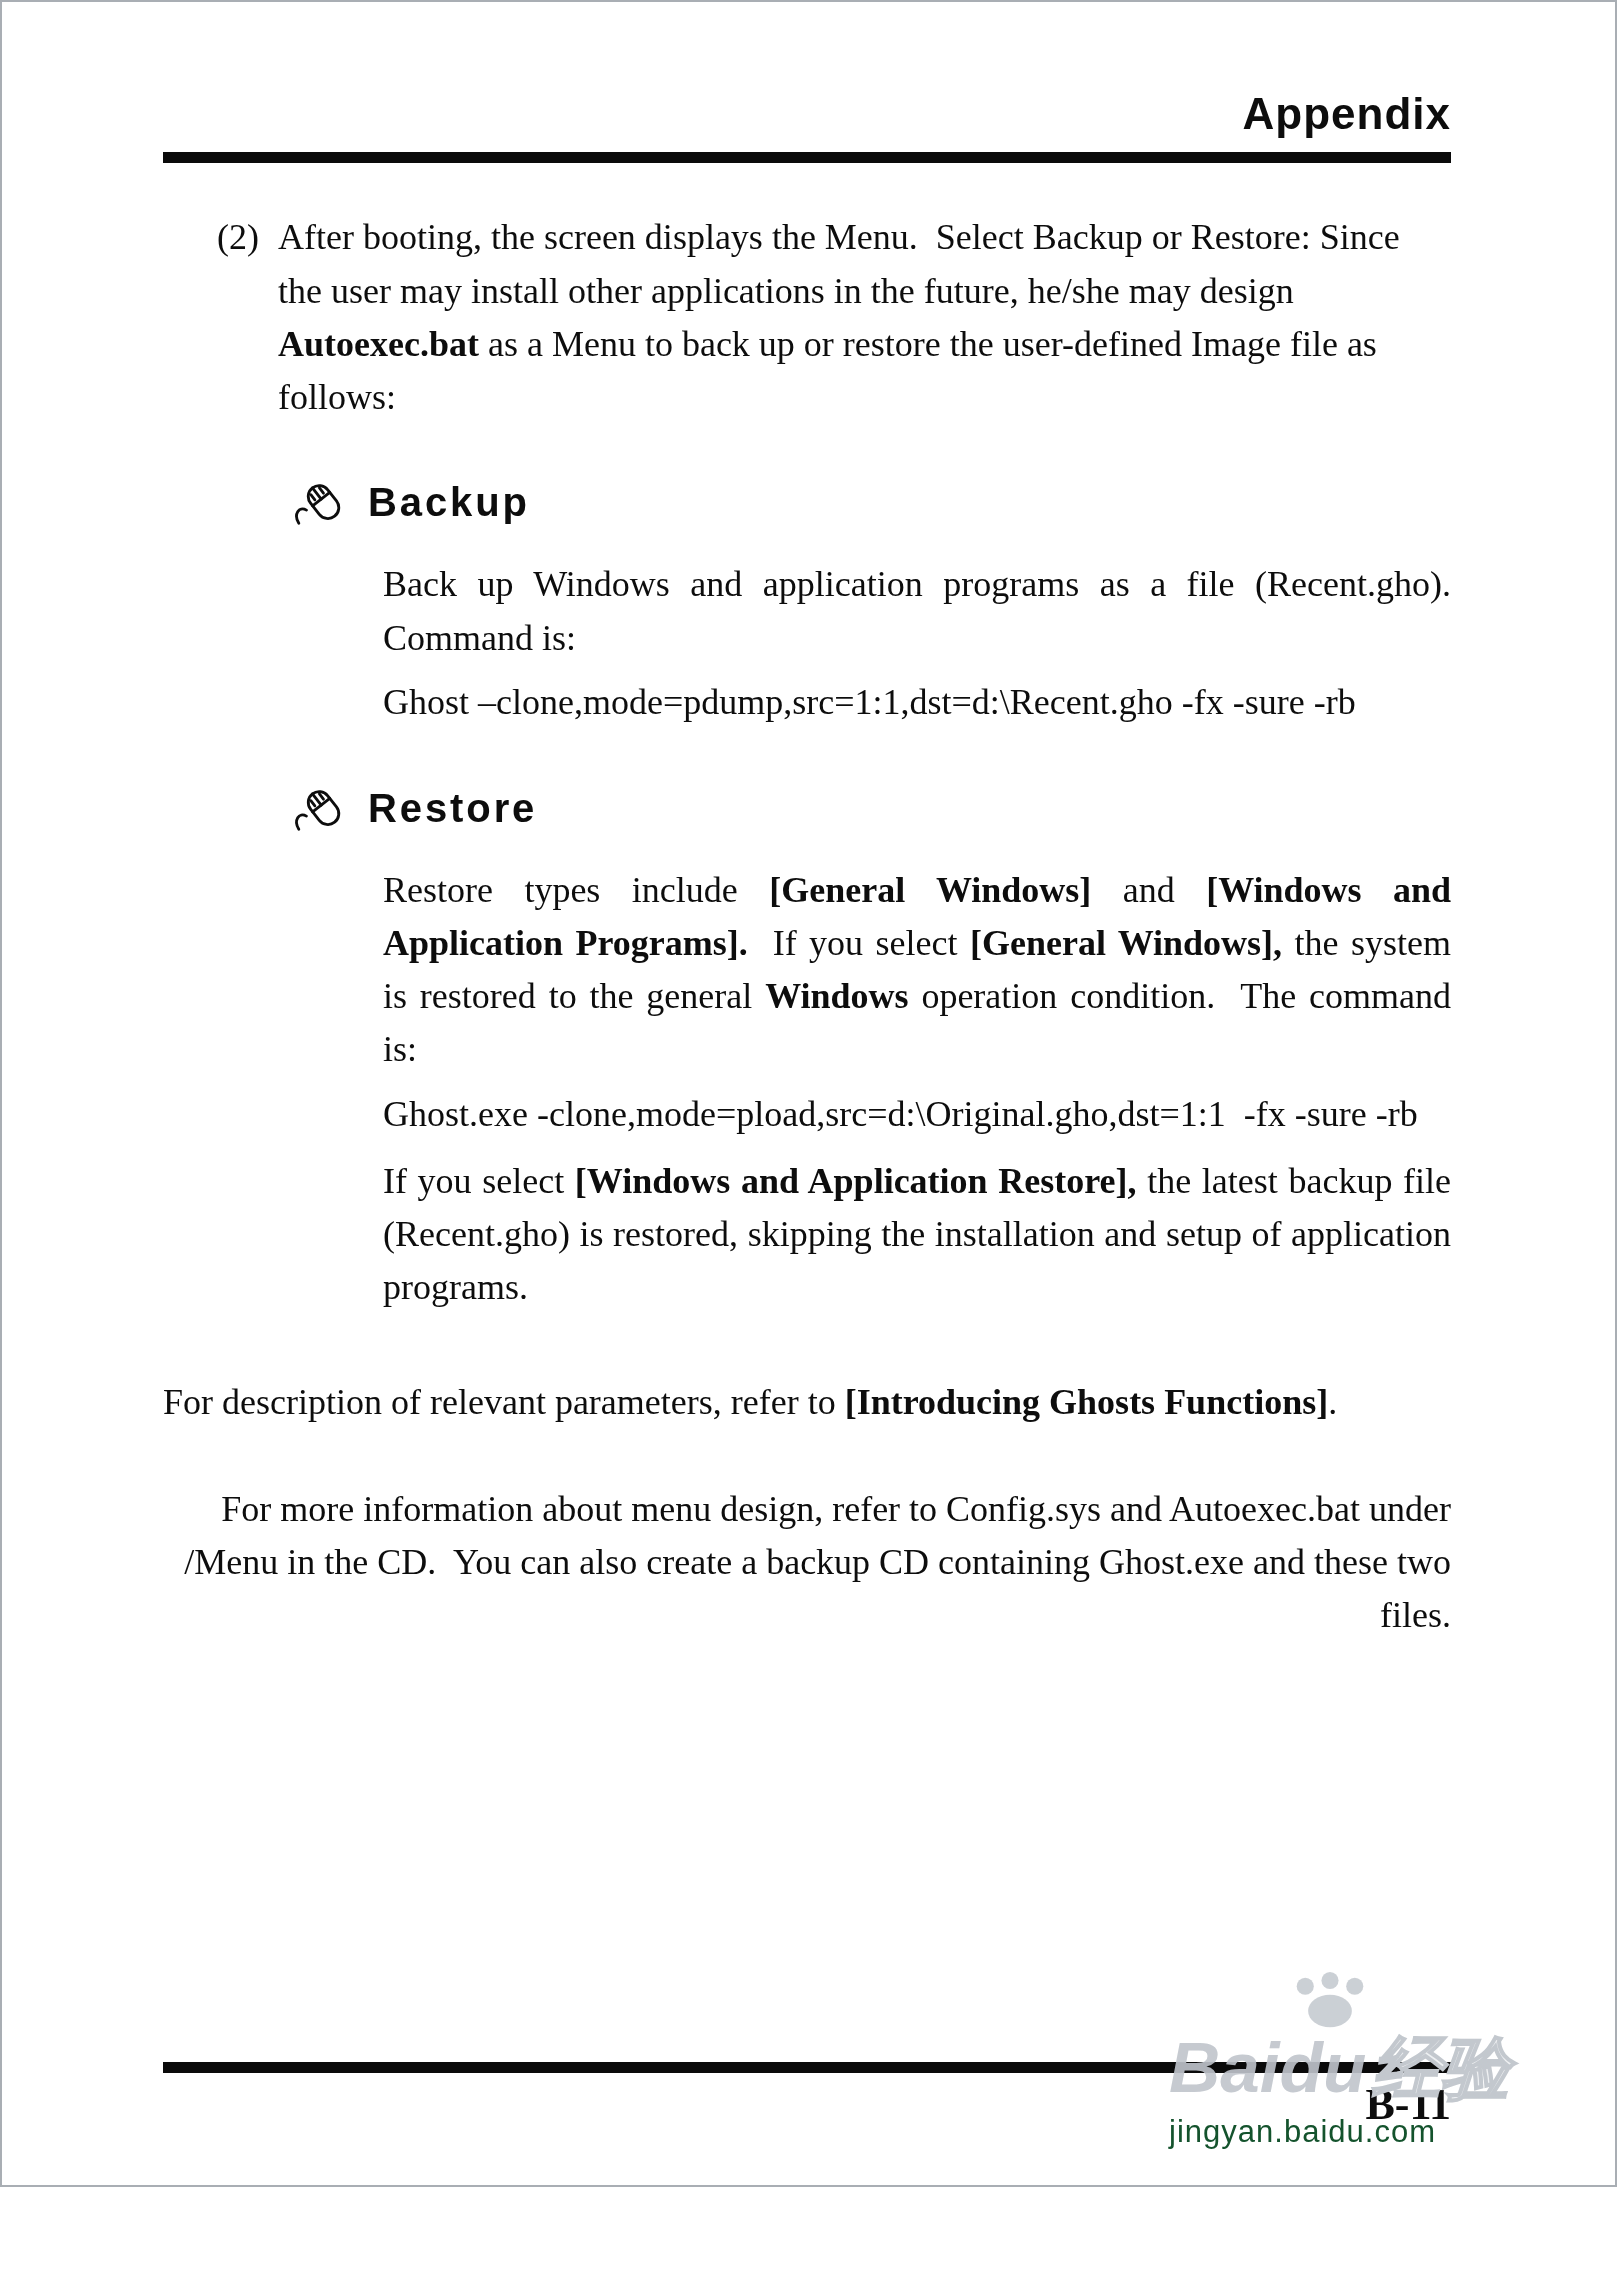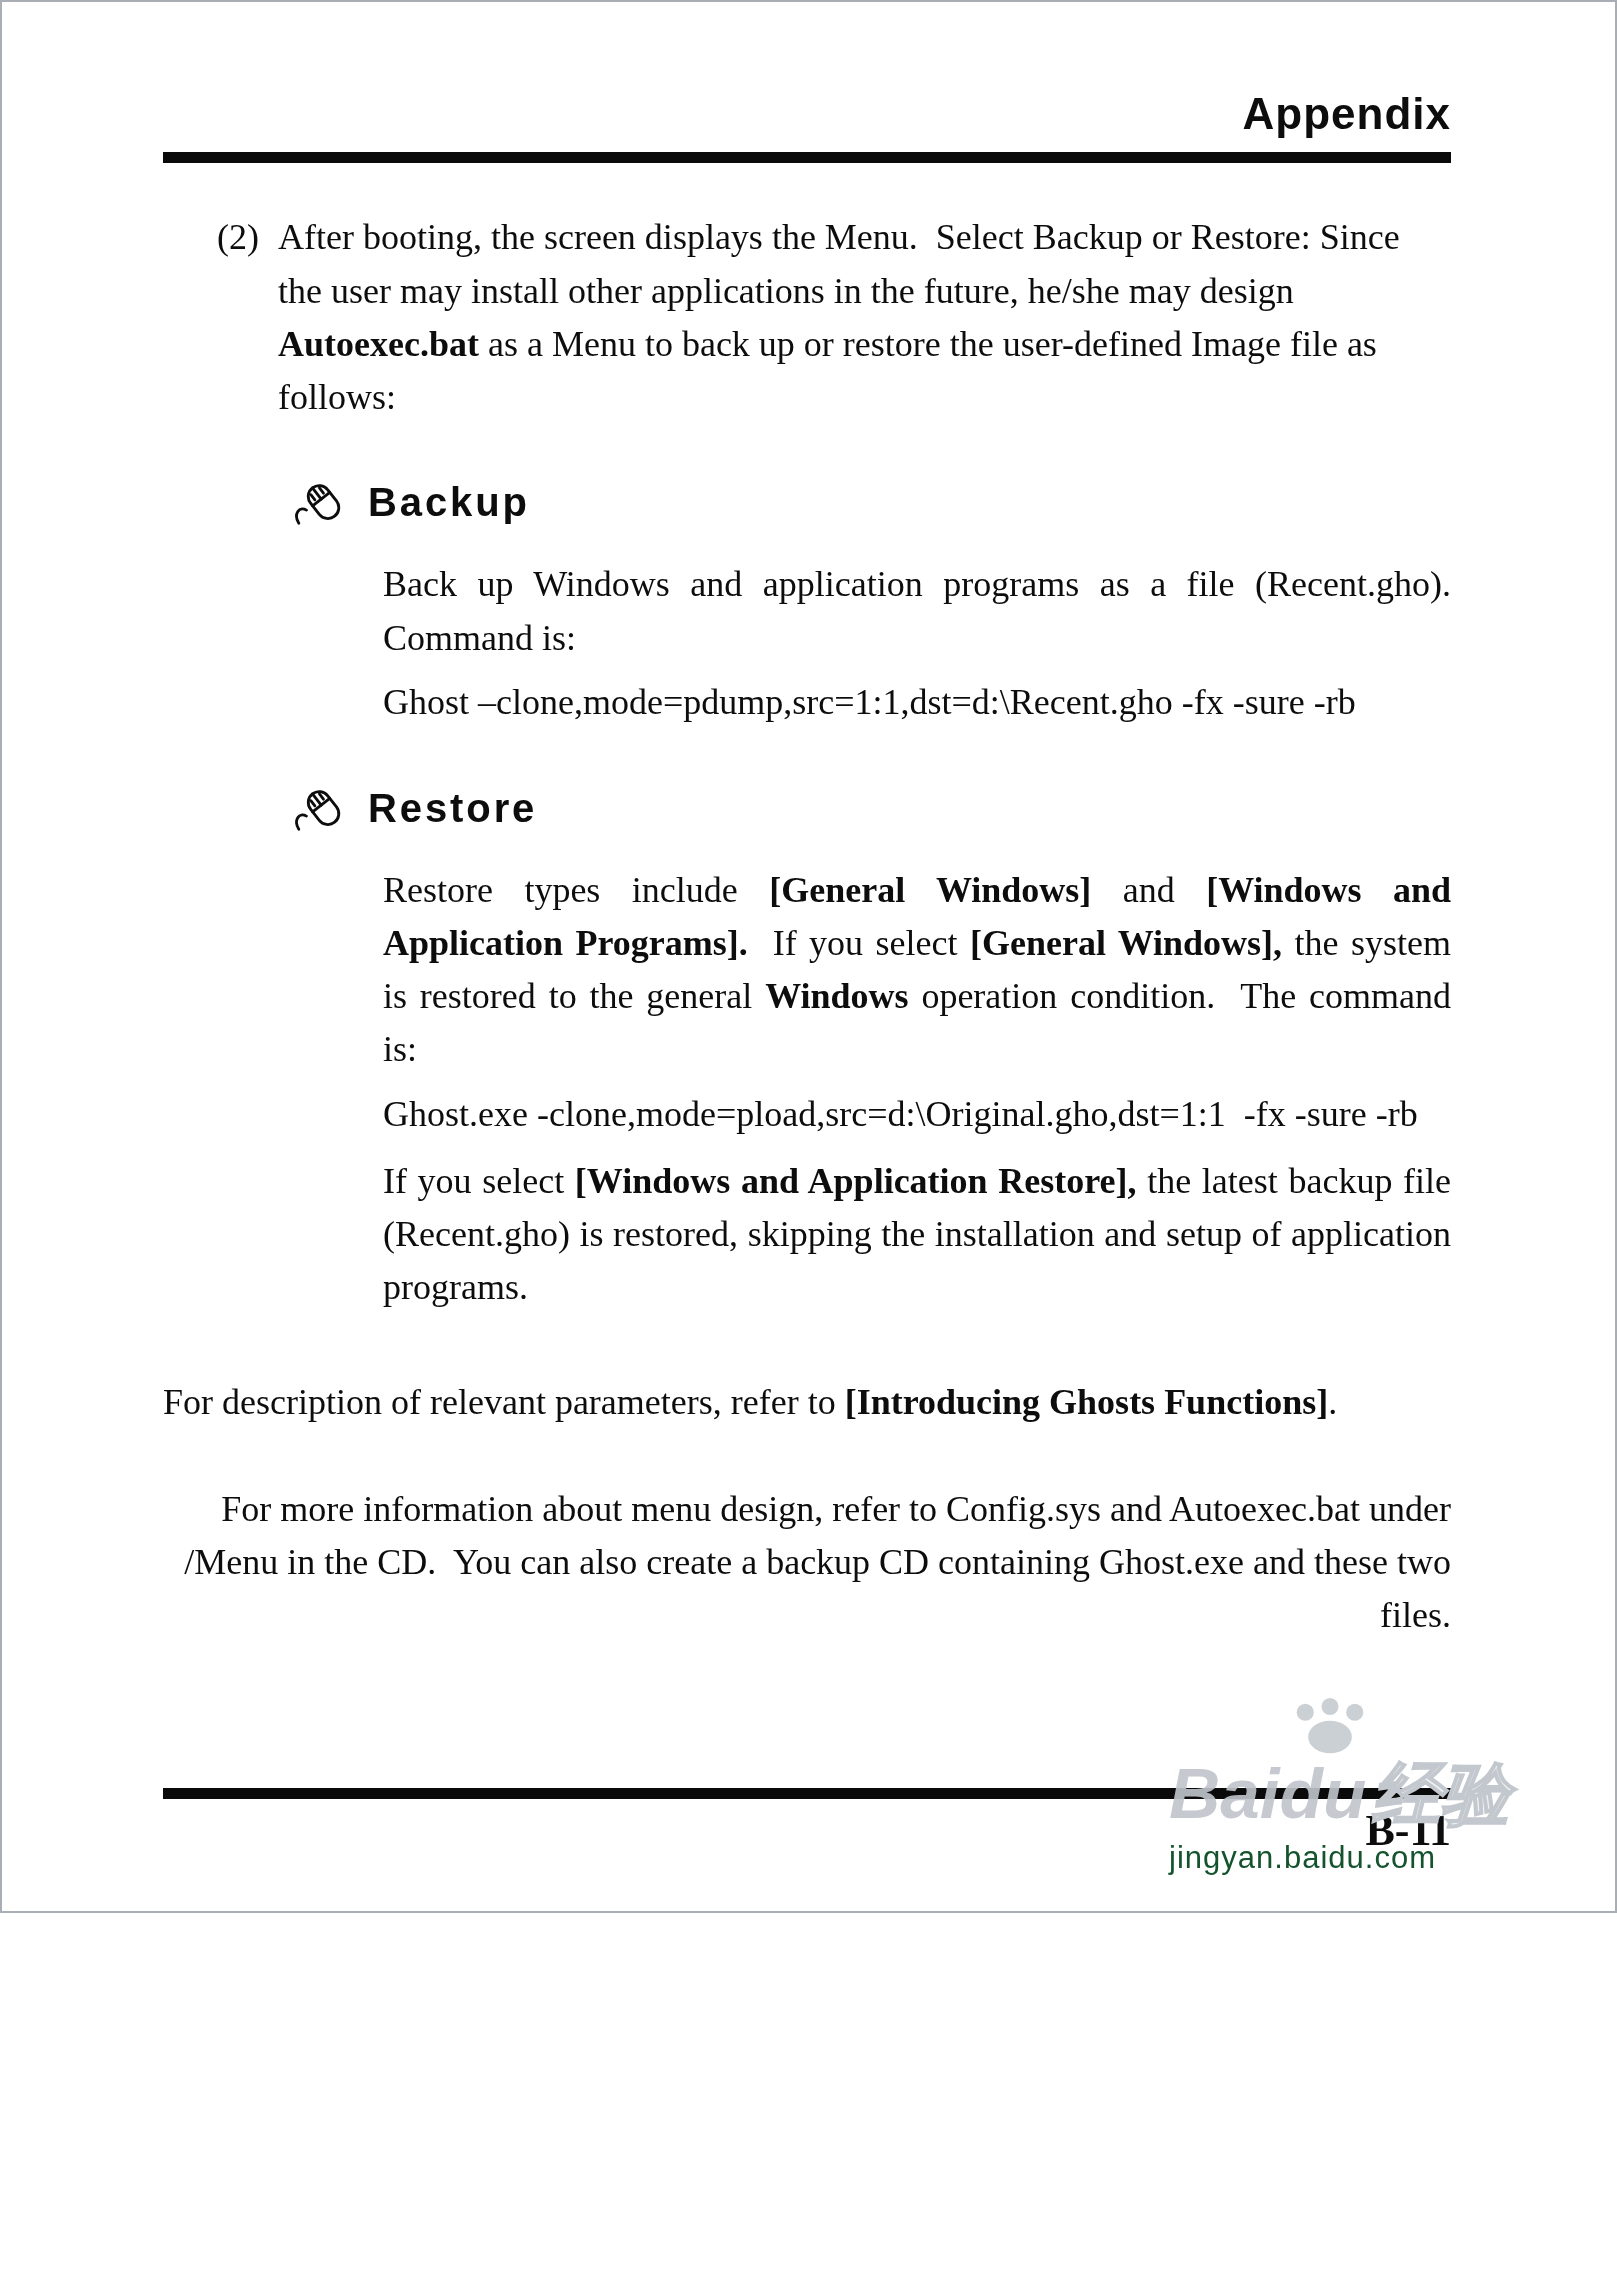--- a/index.html
+++ b/index.html
@@ -1,18 +1,18 @@
 <!DOCTYPE html>
 <html><head>
 <meta charset="utf-8">
 <style>
   html, body { margin: 0; padding: 0; background: #ffffff; }
   .page {
     position: relative;
-    width: 1617px; height: 1913px;
+    width: 1617px; height: 2187px;
     box-sizing: border-box;
     background: #ffffff;
     border: 2.9px solid #a9aeb4;
     color: #0d0d0d;
     font-family: "Liberation Serif", serif;
     overflow: hidden;
   }
   
   .page-header { padding: 88px 164px 0 161px; }
   .header-title {

